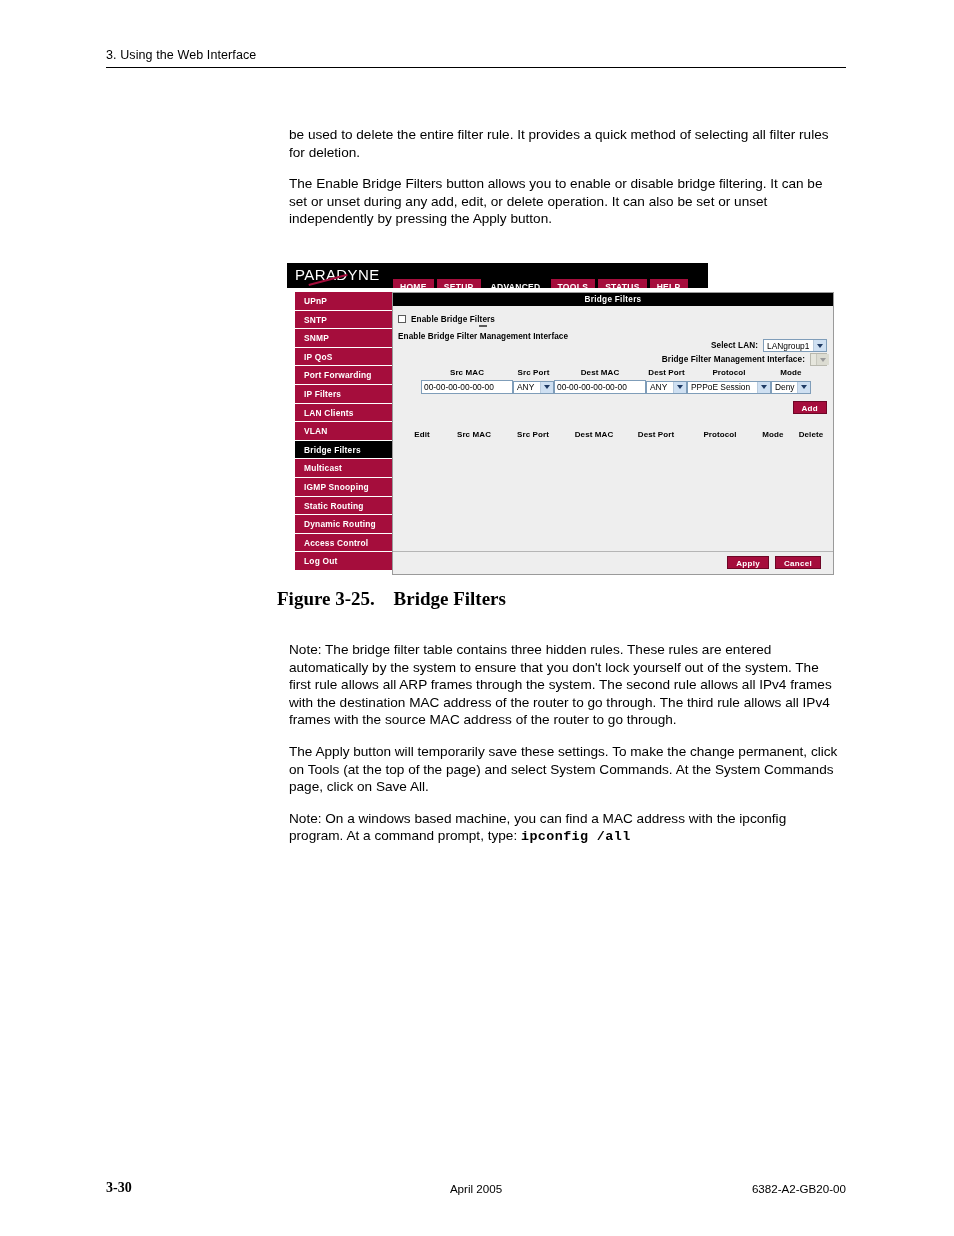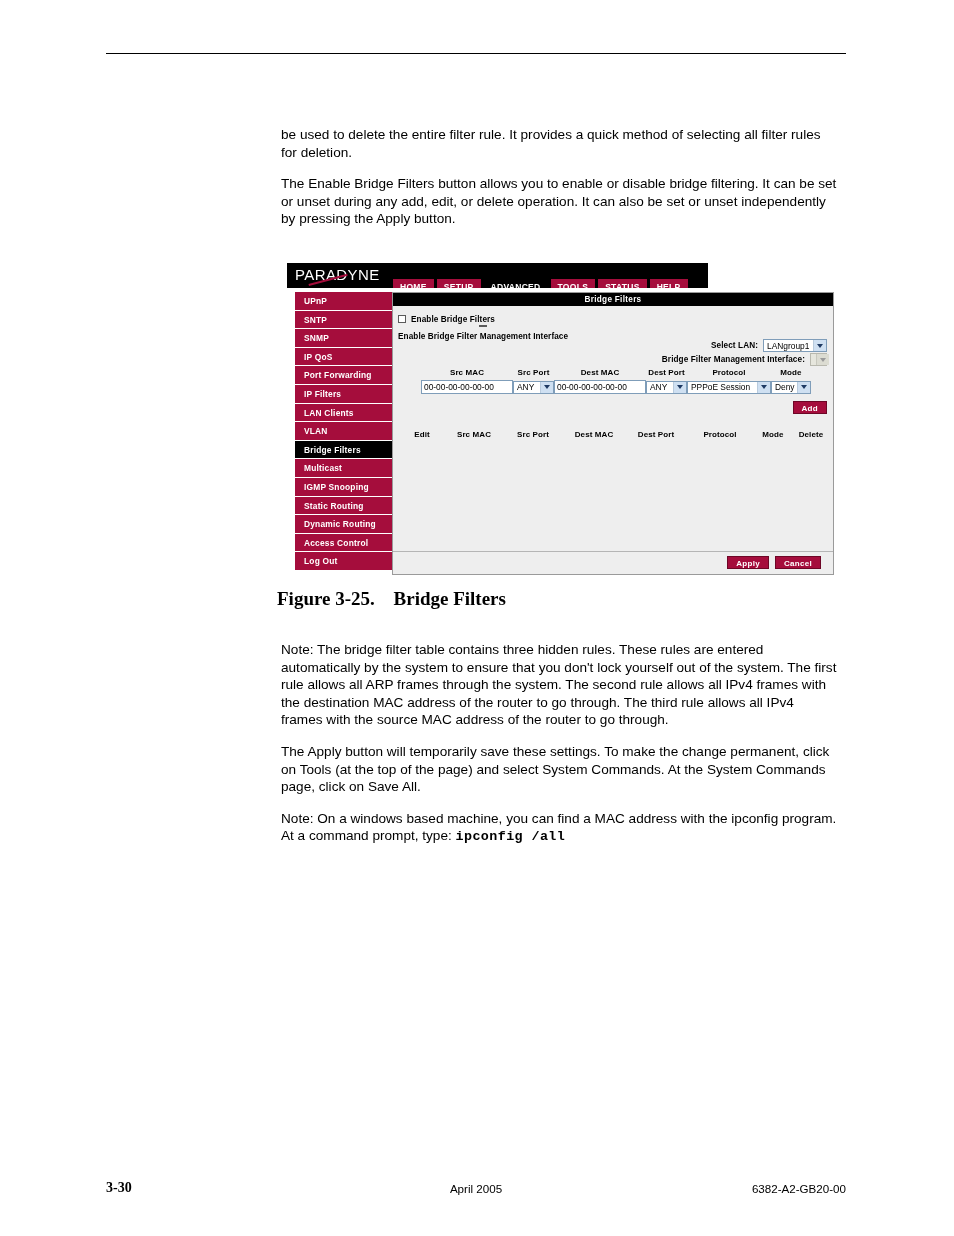--- a/index.html
+++ b/index.html
@@ -37,21 +37,21 @@
   
   .prose {
     position: absolute;
     left: 277px;
     width: 562px;
     font-size: 13.6px;
     line-height: 17.6px;
     color: #000;
     text-align: left;
   }
-  .prose p { margin: 0 0 14px 4px; }
+  .prose p { margin: 0 0 14px 12px; }
   .mono {
     font-family: "Liberation Mono", "DejaVu Sans Mono", monospace;
     font-weight: bold;
     font-size: 13.4px;
     letter-spacing: 0.4px;
   }
 
   #prose-top { top: 126px; }
   #prose-bottom { top: 641px; }
 
@@ -385,20 +385,21 @@
   }
   .pf-right {
     position: absolute; right: 0; top: 2px;
     font-size: 11.6px;
   }
 </style>
 </head>
 <body>
 
 <div class="page-header">
+  <div class="head-text">3. Using the Web Interface</div>
   <div class="head-rule"></div>
 </div>
 
 <div class="prose" id="prose-top">
   <p>be used to delete the entire filter rule. It provides a quick method of selecting all filter rules for deletion.</p>
   <p>The Enable Bridge Filters button allows you to enable or disable bridge filtering. It can be set or unset during any add, edit, or delete operation. It can also be set or unset independently by pressing the Apply button.</p>
 </div>
 
 <div class="shot">
 

